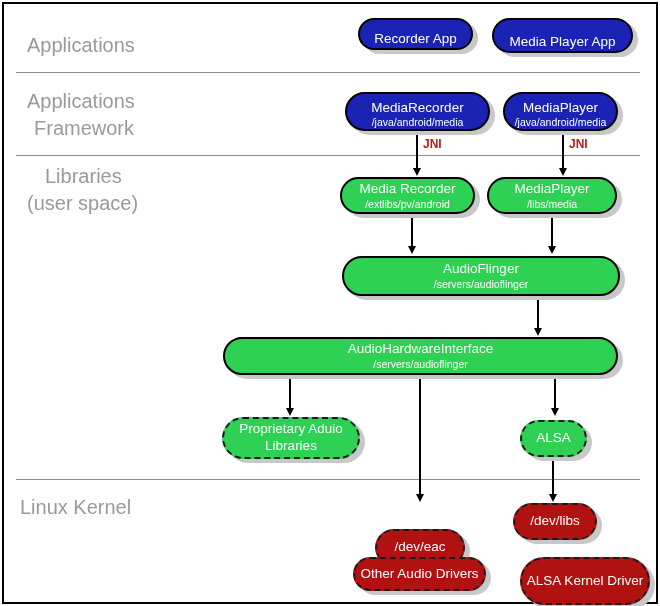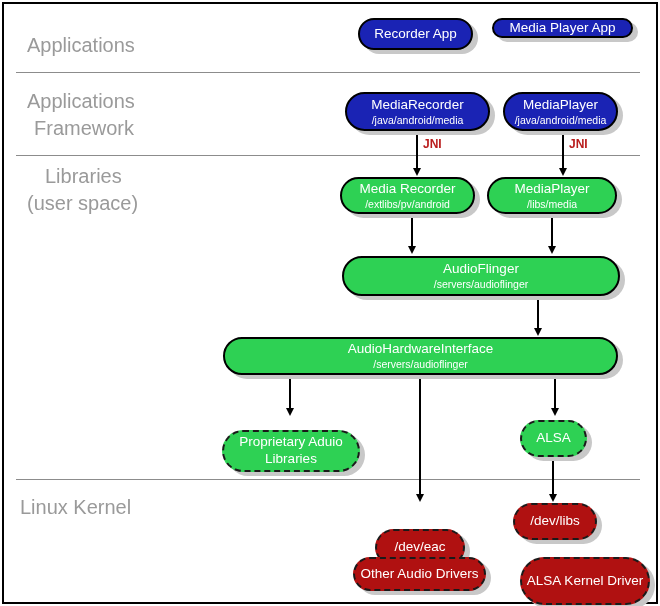--- a/index.html
+++ b/index.html
@@ -41,21 +41,21 @@
     border-radius: 999px;
     box-shadow: 5px 4px 0 0 var(--shadow, #c8c8c8);
     display: flex;
     flex-direction: column;
     justify-content: center;
     align-items: center;
     text-align: center;
     color: var(--node-text, #ffffff);
     box-sizing: border-box;
   }
-  .node.blue  { background: var(--app-node, #1a23b4); }
+  .node.blue  { background: var(--app-node, #1a23b4); justify-content: flex-end; }
   .node.green { background: var(--library-node, #2ed154); }
   .node.red   { background: var(--kernel-node, #b01111); }
   .node.dashed { border: 2px dashed #1a1a1a; }
   .node .title {
     font-size: 13.5px;
     line-height: 1.25;
     white-space: nowrap;
   }
   .node .subtitle {
     font-size: 10.5px;
@@ -126,21 +126,21 @@
 
   <div class="vline" style="left:554.2px;top:375px;height:34px;"></div>
   <div class="arrowhead" style="left:551.2px;top:408px;"></div>
 
   <div class="vline" style="left:552.2px;top:457px;height:38px;"></div>
   <div class="arrowhead" style="left:549.2px;top:494px;"></div>
 
   <div class="node blue" style="left:358px;top:18px;width:115px;height:32px;">
     <span class="title">Recorder App</span>
   </div>
-  <div class="node blue" style="left:492px;top:18px;width:141px;height:20px;">
+  <div class="node blue" style="left:492px;top:18px;width:141px;height:35px;">
     <span class="title">Media Player App</span>
   </div>
 
   <div class="node blue" style="left:345px;top:92px;width:145px;height:39px;">
     <span class="title">MediaRecorder</span>
     <span class="subtitle">/java/android/media</span>
   </div>
   <div class="node blue" style="left:503px;top:92px;width:115px;height:39px;">
     <span class="title">MediaPlayer</span>
     <span class="subtitle">/java/android/media</span>
@@ -155,21 +155,21 @@
     <span class="subtitle">/libs/media</span>
   </div>
   <div class="node green" style="left:342px;top:256px;width:278px;height:40px;">
     <span class="title">AudioFlinger</span>
     <span class="subtitle">/servers/audioflinger</span>
   </div>
   <div class="node green" style="left:223px;top:337px;width:395px;height:38px;">
     <span class="title">AudioHardwareInterface</span>
     <span class="subtitle">/servers/audioflinger</span>
   </div>
-  <div class="node green dashed" style="left:222px;top:417px;width:138px;height:42px;margin-top:13px;">
+  <div class="node green dashed" style="left:222px;top:417px;width:138px;height:42px;">
     <span class="title">Proprietary Aduio</span>
     <span class="title">Libraries</span>
   </div>
   <div class="node green dashed" style="left:520px;top:420px;width:67px;height:37px;">
     <span class="title">ALSA</span>
   </div>
 
   <div class="node red dashed" style="left:375px;top:529px;width:90px;height:37px;">
     <span class="title">/dev/eac</span>
   </div>

